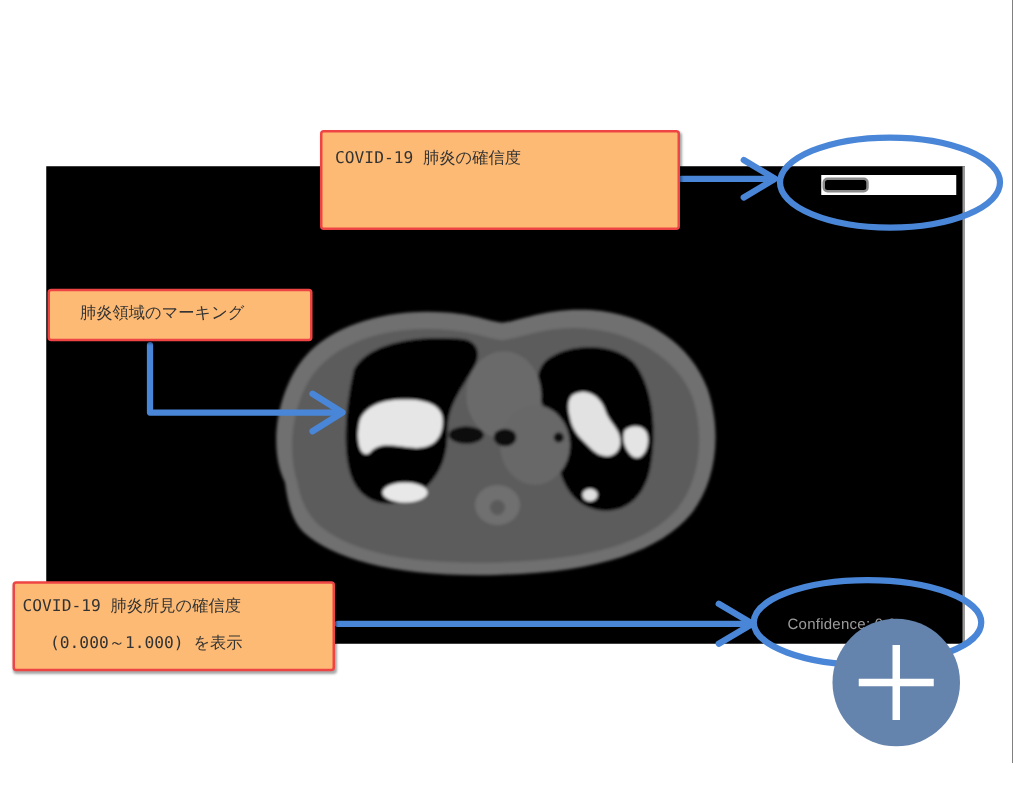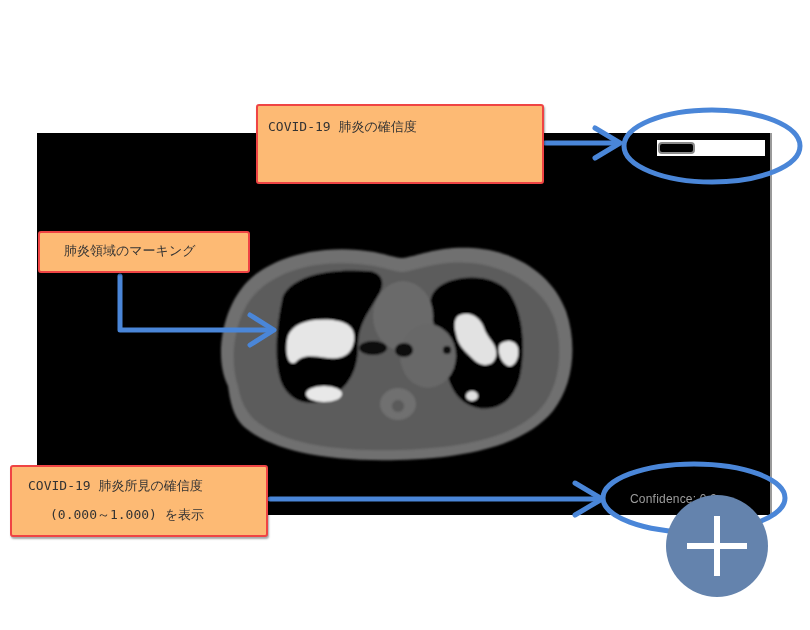--- a/index.html
+++ b/index.html
@@ -28,21 +28,21 @@
     font-family:"Liberation Sans", sans-serif; font-size:12px; letter-spacing:0.2px;
     filter:blur(0.4px);
   }
   .callout {
     position:absolute; background:#fdba74; border:2px solid #ef4444; border-radius:3px;
     box-shadow:1px 2px 2px rgba(0,0,0,0.35); box-sizing:border-box;
     color:#333; font-size:13px; line-height:29px; padding:6px 10px; white-space:nowrap;
   }
   .callout-severity { left:256px; top:104px; width:288px; height:80px; }
   .callout-marking { left:14px; top:231px; width:212px; height:42px; line-height:28px; padding:4px 24px;margin-left:24px; }
-  .callout-confidence { left:10px; top:465px; width:258px; height:72px; padding:4px 16px; }
+  .callout-confidence { left:10px; top:465px; width:258px; height:72px; padding:4px 6px; }
   .callout-confidence .line2 { padding-left:22px; }
   .overlay { position:absolute; left:0; top:0; width:810px; height:630px; pointer-events:none; }
   .plus-button {
     position:absolute; left:666px; top:495px; width:102px; height:102px; border-radius:50%;
     background:#6483ad; cursor:pointer;
   }
   .plus-button .h { position:absolute; left:21px; top:48px; width:60px; height:6px; background:#fff; }
   .plus-button .v { position:absolute; left:48px; top:21px; width:6px; height:60px; background:#fff; }
 </style>
 </head>

